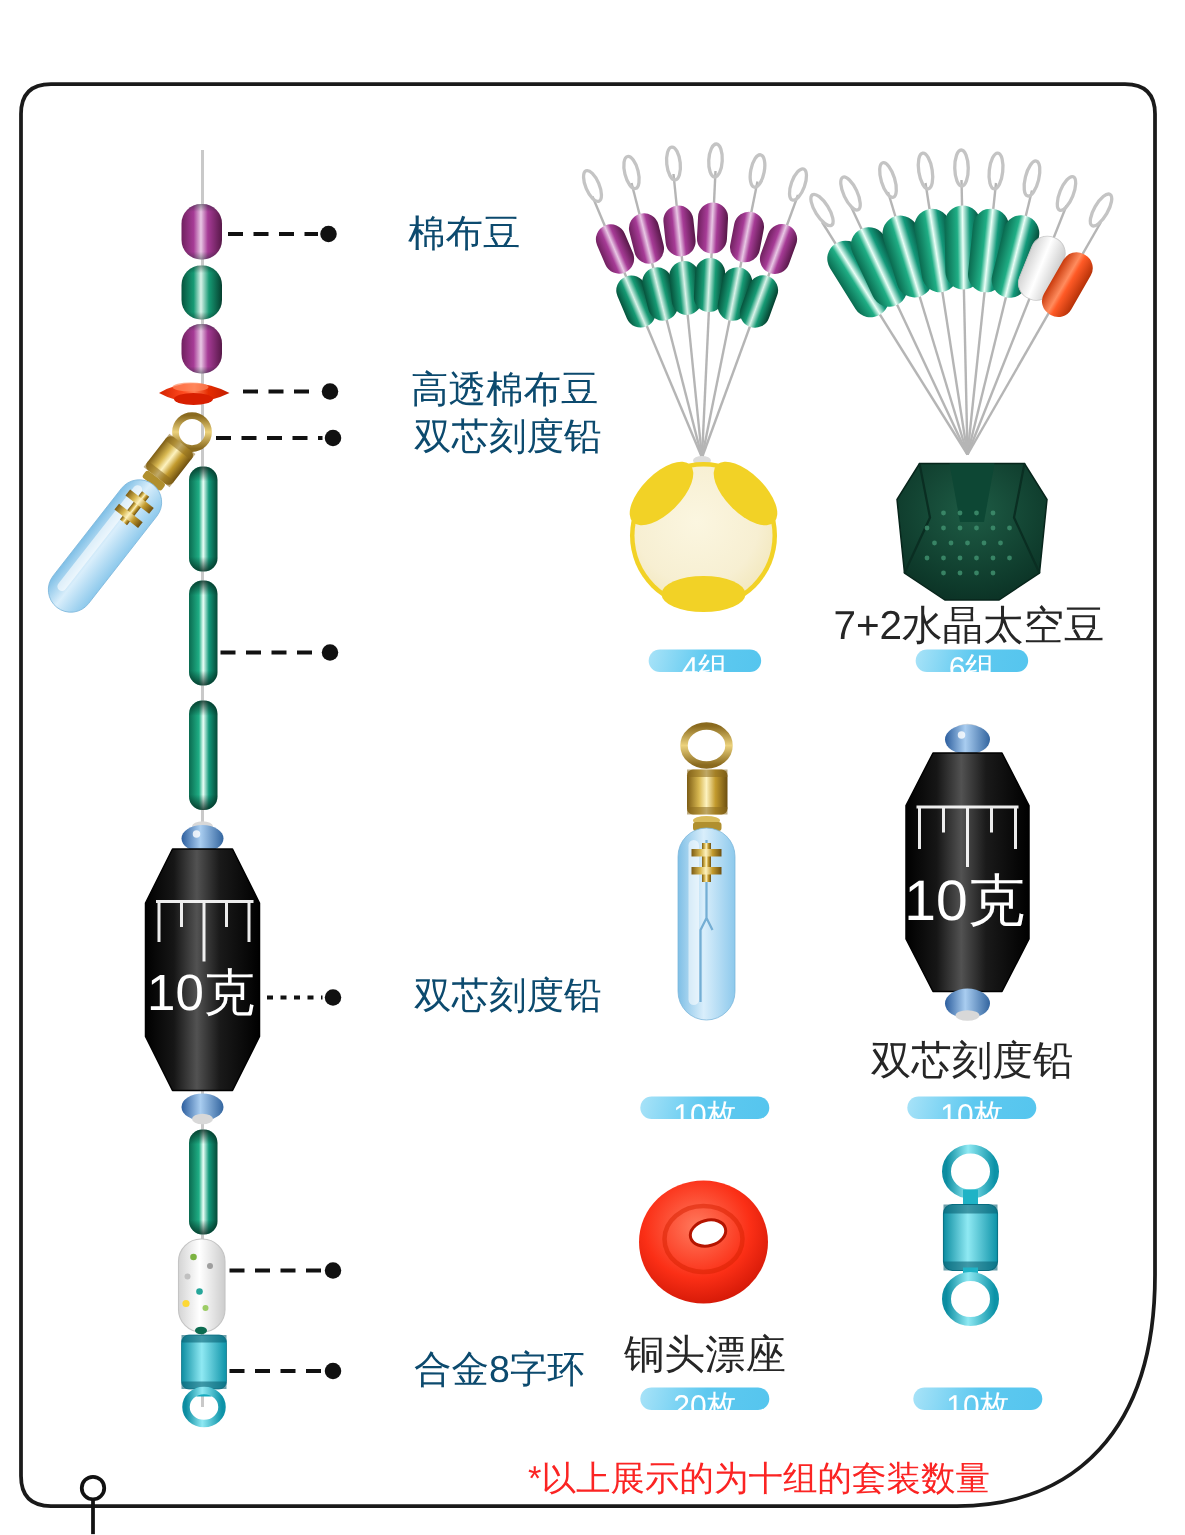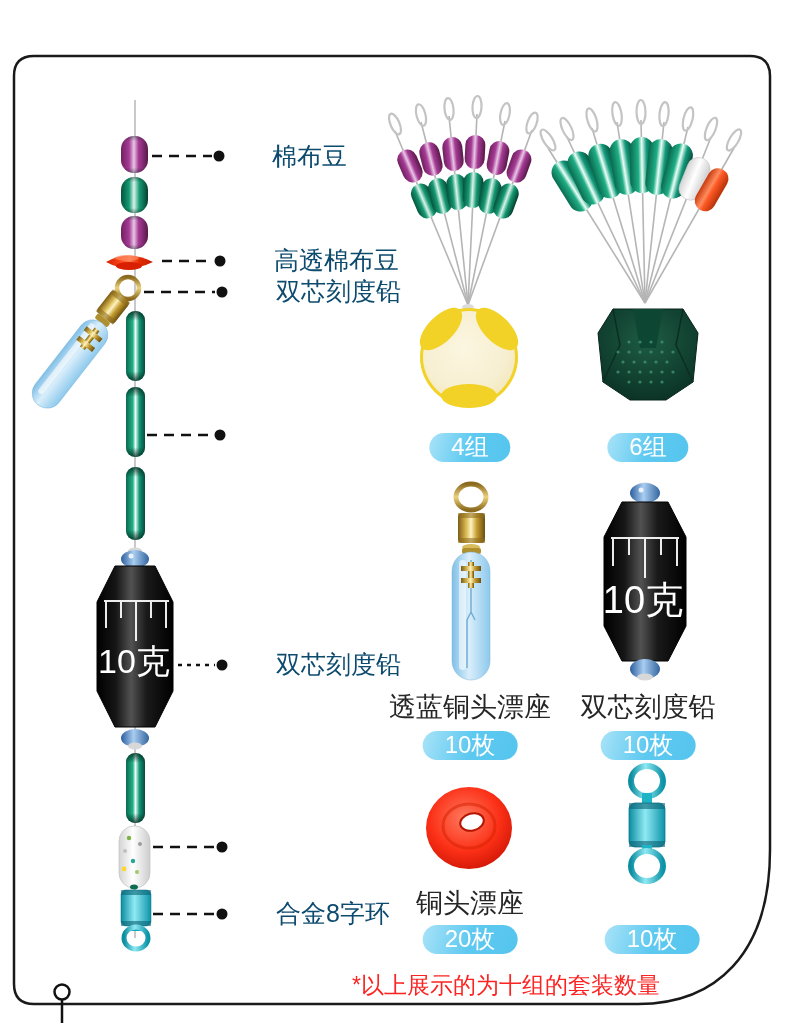--- a/index.html
+++ b/index.html
@@ -1,23 +1,23 @@
 <!DOCTYPE html>
 <html><head>
 <meta charset="utf-8">
 <style>
   html,body{margin:0;padding:0;background:#fff;}
   .canvas{position:relative;width:790px;height:1023px;background:#fff;overflow:hidden;
           font-family:"Liberation Sans","DejaVu Sans",sans-serif;}
   .art{position:absolute;left:0;top:0;}
   .rig-label{position:absolute;font-size:25px;color:#0c4a6e;white-space:nowrap;line-height:1.05;margin-left:44px;}
   .plabel{position:absolute;transform:translateX(-50%);font-size:27px;color:#262626;white-space:nowrap;line-height:1.05;}
-  .badge{position:absolute;transform:translateX(-50%);height:29px;line-height:27px;padding:0 22px;
+  .badge{position:absolute;transform:translateX(-50%);height:15px;line-height:27px;padding:0 22px;
          border-radius:15px;background:linear-gradient(105deg,#a9e3f8 0%,#5ec9f0 50%,#55c5ee 100%);
-         color:#fff;font-size:24px;white-space:nowrap;}
+         color:#fff;font-size:20px;white-space:nowrap;}
   .footnote{position:absolute;left:352px;top:970px;font-size:23px;font-weight:normal;color:#fb2423;white-space:nowrap;}
   svg text{font-family:"Liberation Sans","DejaVu Sans",sans-serif;}
 </style>
 </head>
 <body>
 
 <div class="canvas">
 
 <svg class="art" width="790" height="1023" viewBox="0 0 790 1023">
   <defs>
@@ -388,24 +388,24 @@
     <ellipse cx="647" cy="866" rx="16" ry="15" fill="none" stroke="url(#lgTeal)" stroke-width="6"></ellipse>
   </g>
 </svg>
 
 <div class="rig-label" style="left:228px;top:143px">棉布豆</div>
 <div class="rig-label" style="left:230px;top:247px">高透棉布豆</div>
 <div class="rig-label" style="left:232px;top:278px">双芯刻度铅</div>
 <div class="rig-label" style="left:232px;top:651px">双芯刻度铅</div>
 <div class="rig-label" style="left:232px;top:900px">合金8字环</div>
 
+<div class="plabel" style="left:646px;top:403px">7+2水晶太空豆</div>
 <div class="badge" style="left:470px;top:433px">4组</div>
 <div class="badge" style="left:648px;top:433px">6组</div>
 
-<div class="plabel" style="left:470px;top:693px">透蓝铜头漂座</div>
 <div class="plabel" style="left:648px;top:693px">双芯刻度铅</div>
 <div class="badge" style="left:470px;top:731px">10枚</div>
 <div class="badge" style="left:648px;top:731px">10枚</div>
 
 <div class="plabel" style="left:470px;top:889px">铜头漂座</div>
 <div class="badge" style="left:470px;top:925px">20枚</div>
 <div class="badge" style="left:652px;top:925px">10枚</div>
 
 <div class="footnote">*以上展示的为十组的套装数量</div>
 

